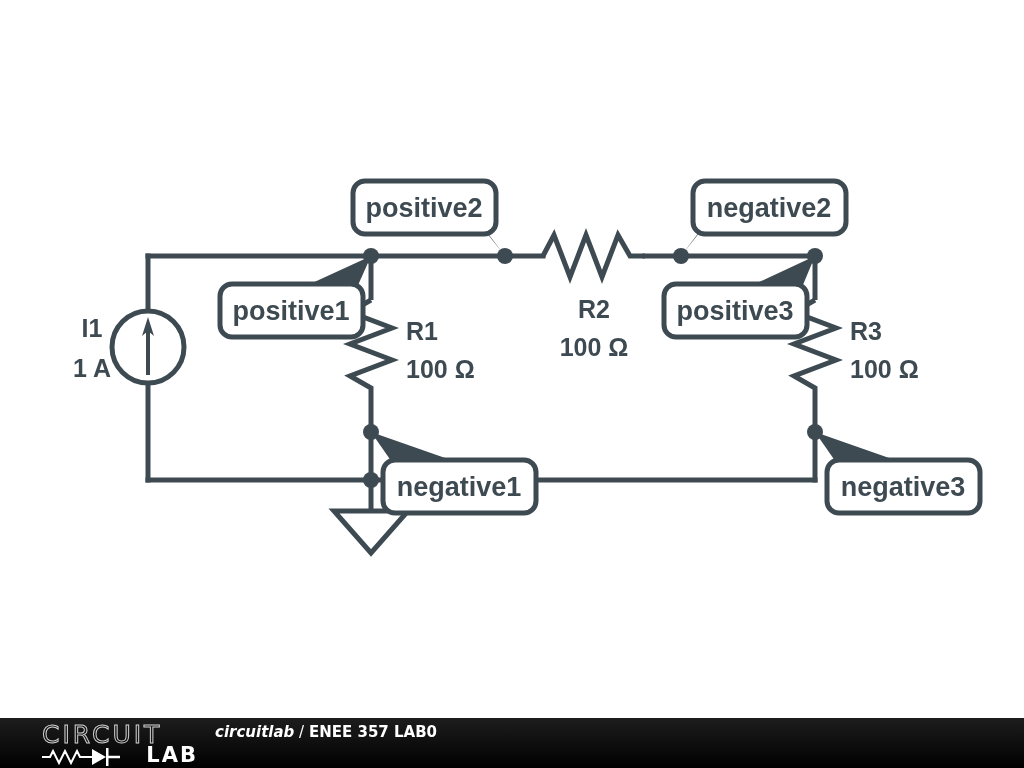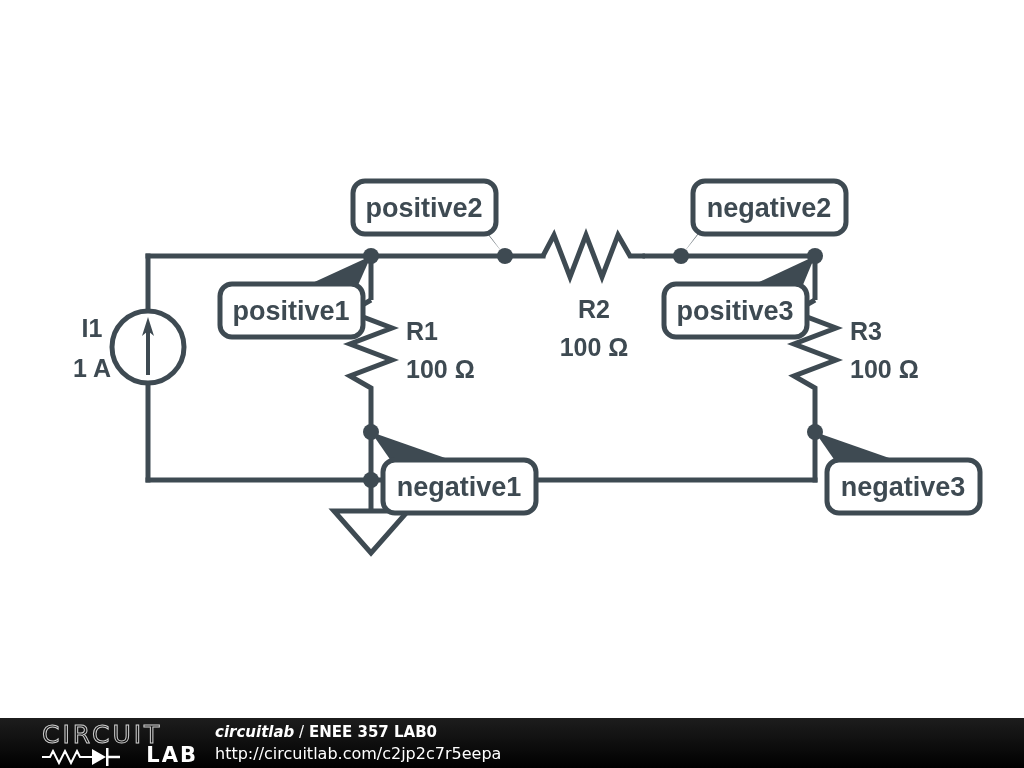--- a/index.html
+++ b/index.html
@@ -241,17 +241,16 @@
       </svg>
       <div class="logo-lab">LAB</div>
     </div>
 
     <div class="credit">
       <span class="user">circuitlab</span>
       <span class="sep">/</span>
       <span class="proj">ENEE 357 LAB0</span>
     </div>
 
-    <div class="credit-url">http://circuitlab.com/c2jp2c7r5eepa</div>
 
   </div>
 
 </div>
 
 </body></html>

